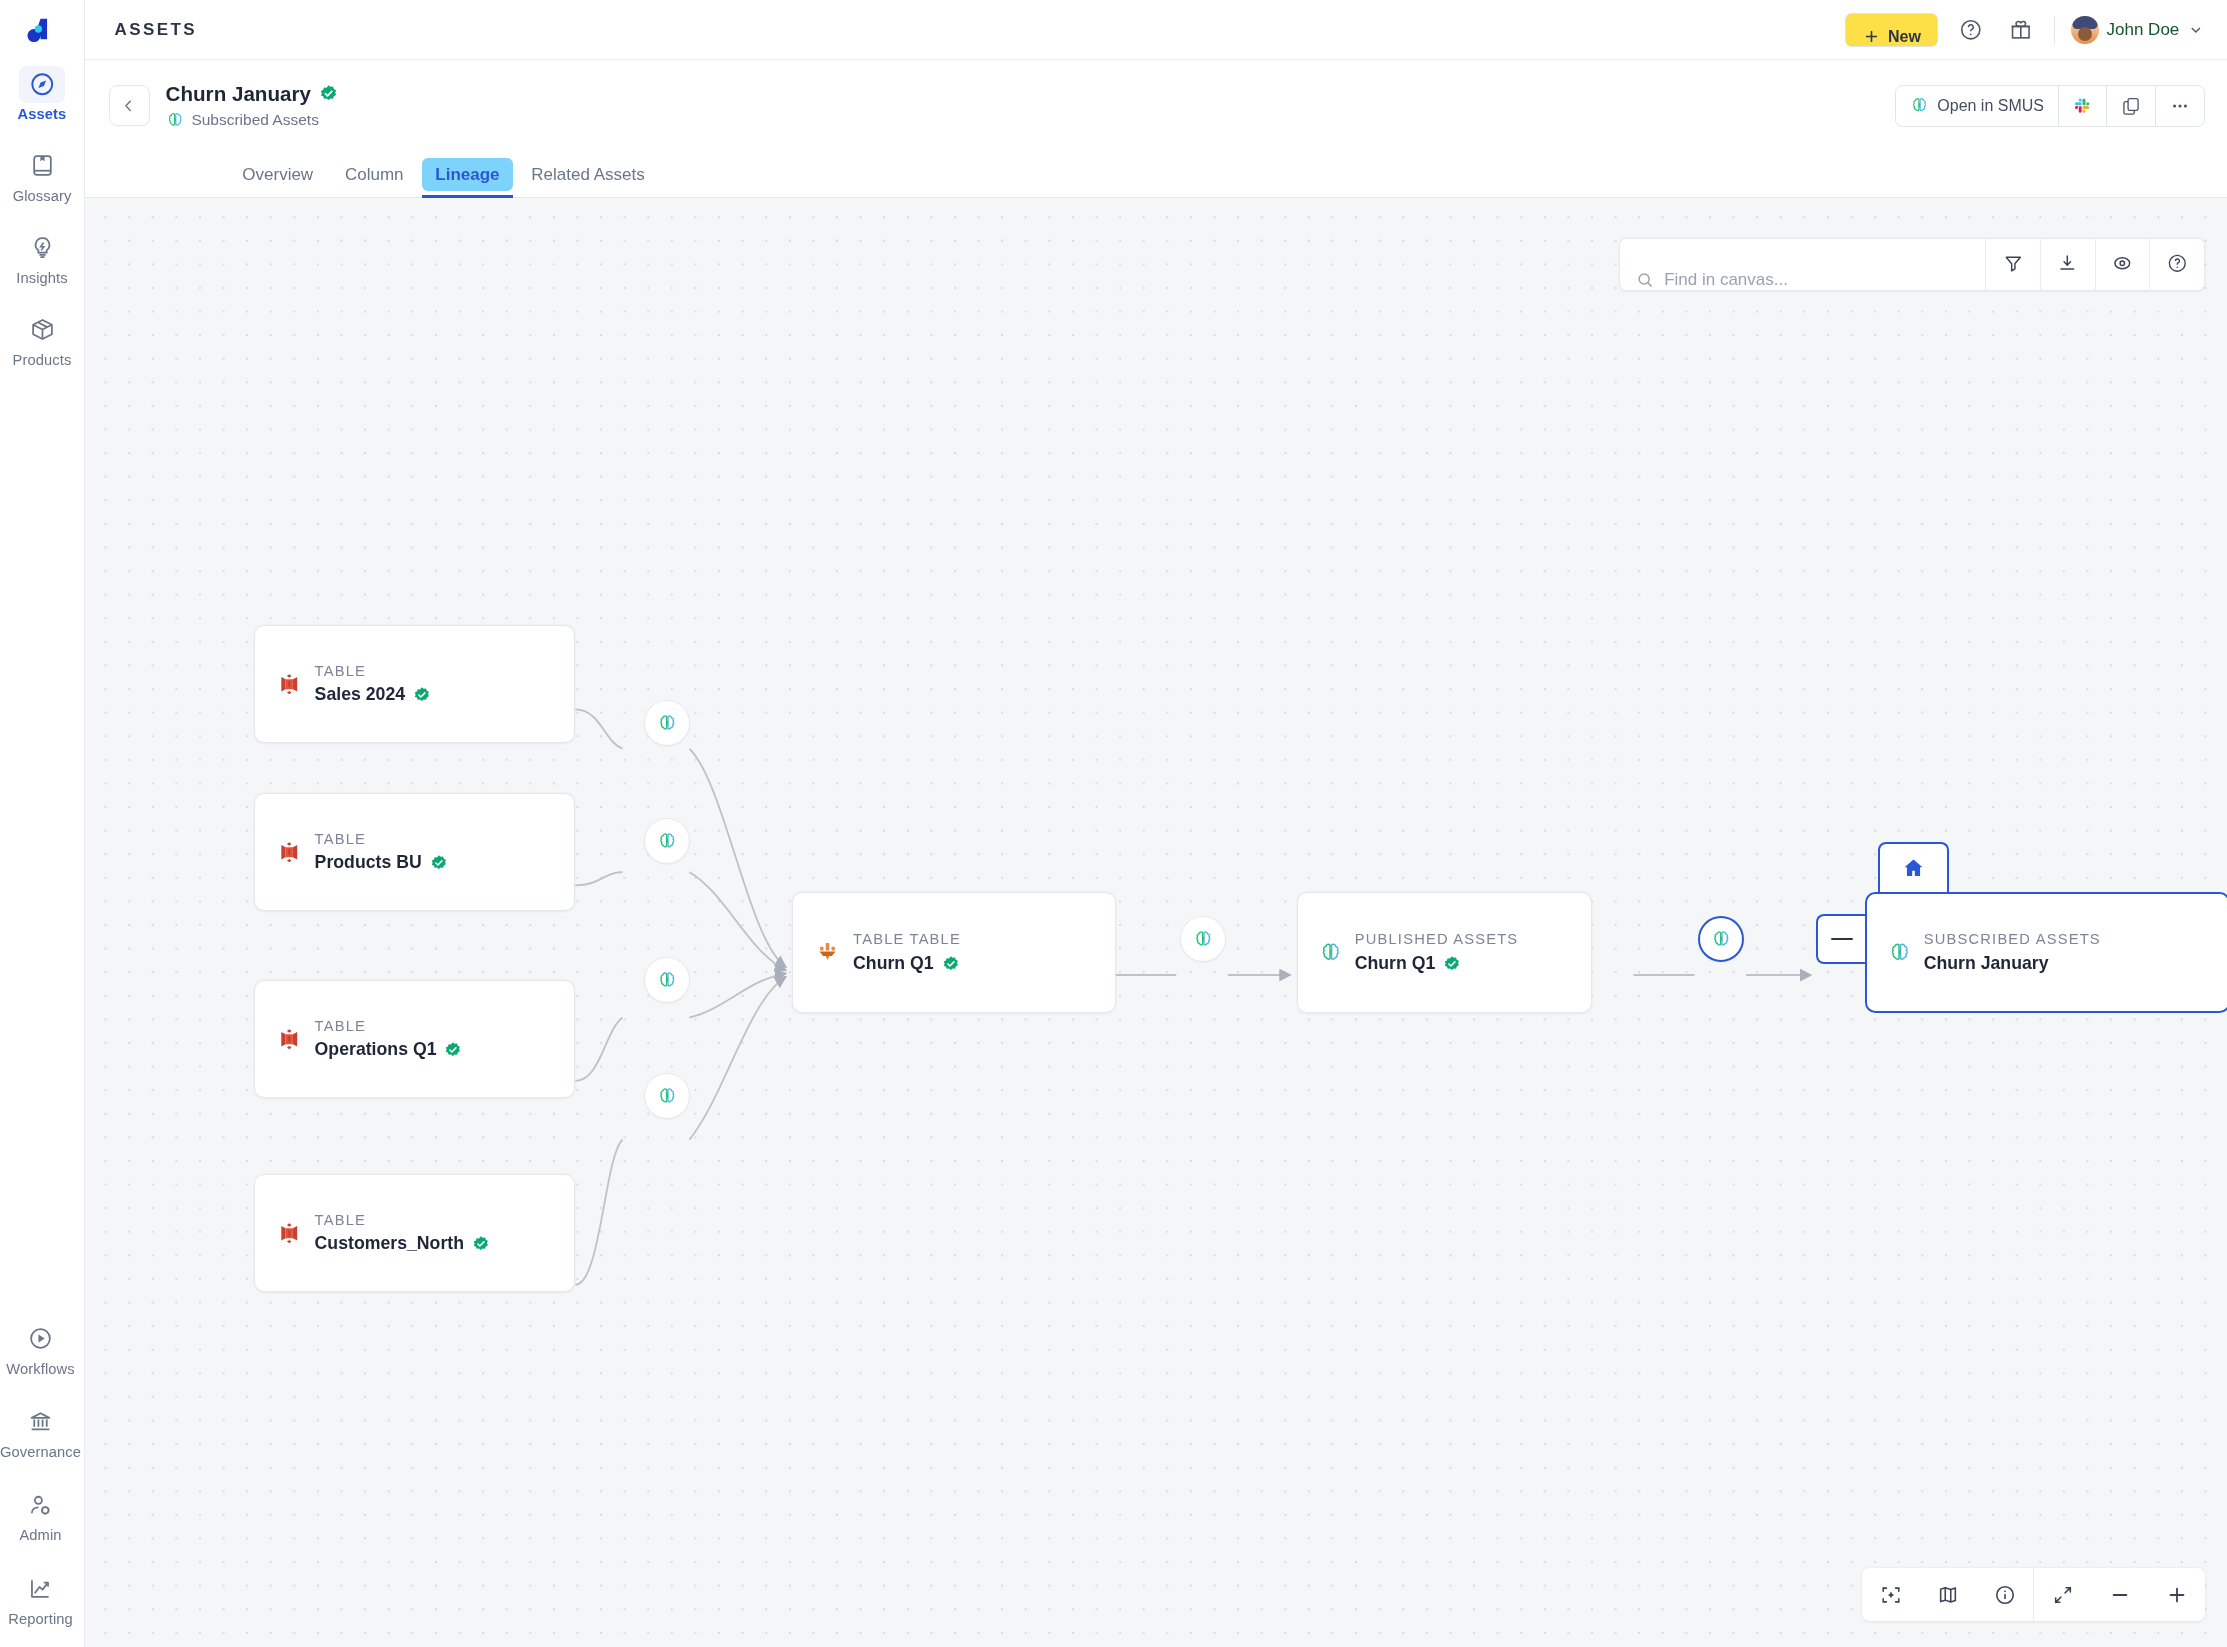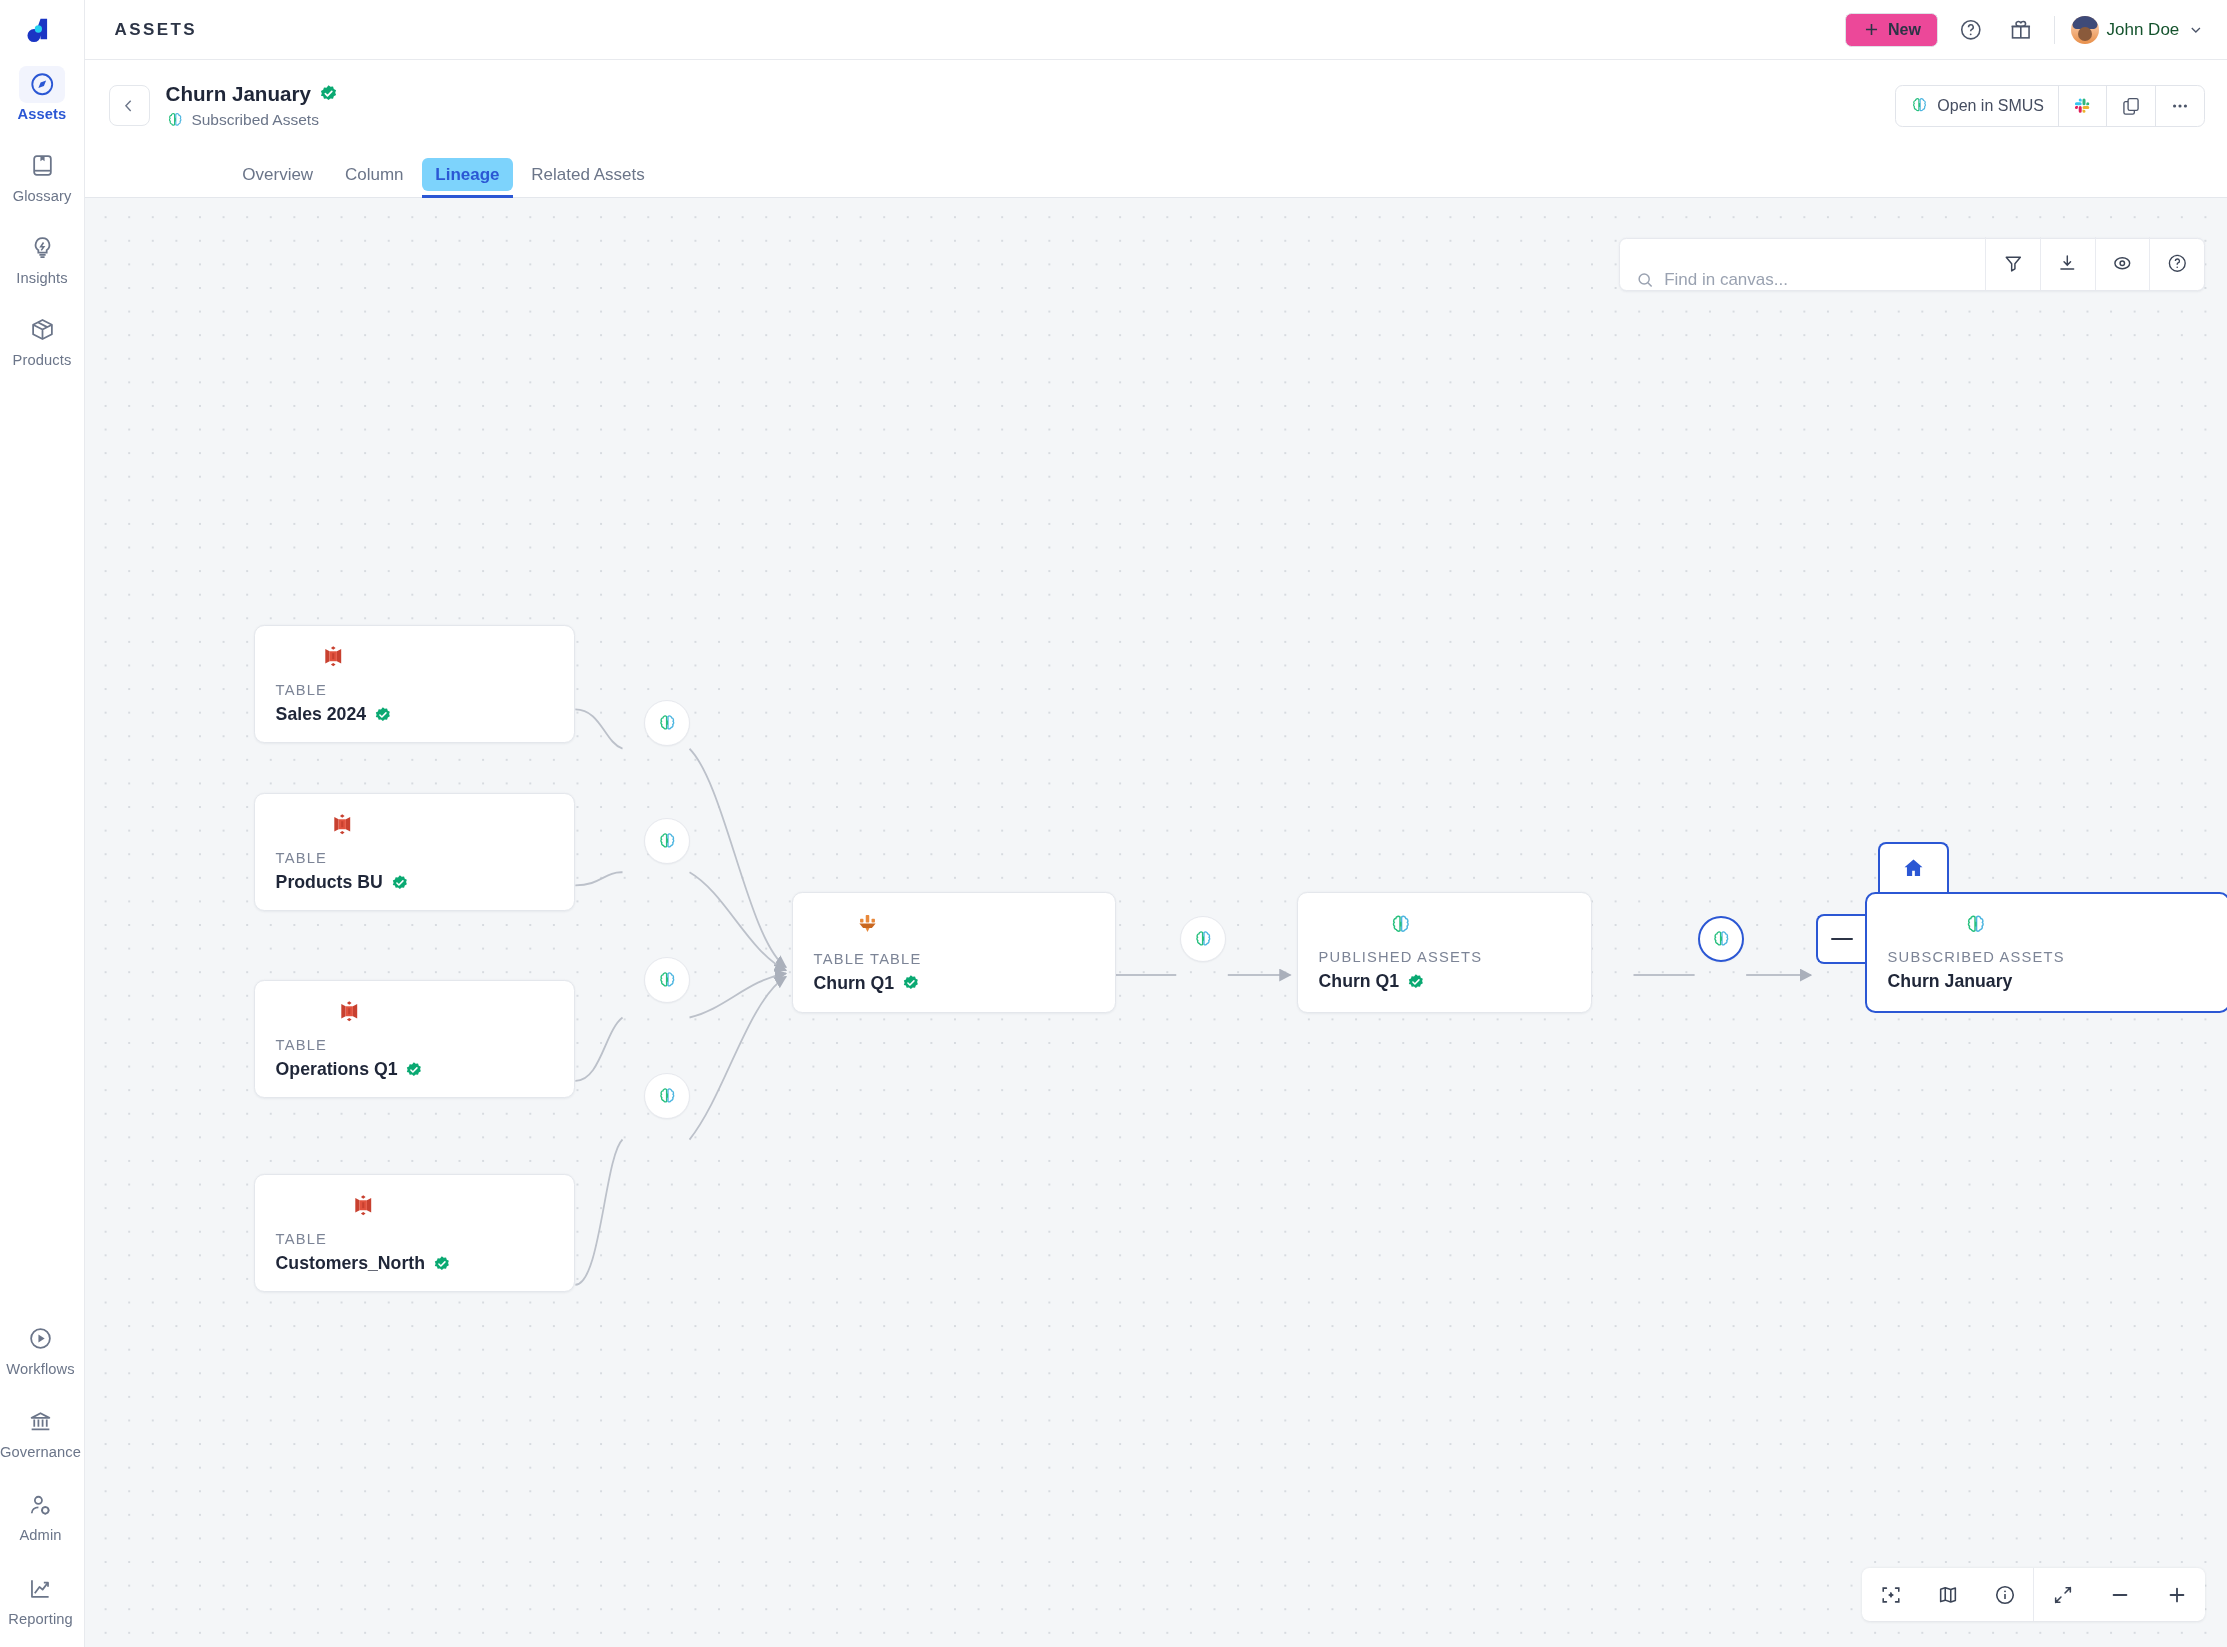--- a/index.html
+++ b/index.html
@@ -42,21 +42,21 @@
   .topbar {
     height: 60px; flex: 0 0 60px; border-bottom: 0.7px solid #e8eaee;
     display: flex; align-items: center; padding: 0 22px 0 29.5px; background: #fff;
   }
   .app-title {
     font-size: 17px; font-weight: bold; letter-spacing: 2.4px; color: #2c3446;
   }
   .topbar-right { margin-left: auto; display: flex; align-items: center; gap: 16px; }
   .btn-new {
     height: 34px; padding: 0 16px; border: 0.7px solid #dfe2e8; border-radius: 6.6px;
-    display: flex; align-items: center; gap: 6.6px; background: #ec4899; cursor: pointer;
+    display: flex; align-items: flex-end; gap: 6.6px; background: #fde047; cursor: pointer;
     font-size: 16px; font-weight: bold; color: #2c3446;
   }
   .icon-btn {
     width: 34px; height: 34px; display: flex; align-items: center; justify-content: center;
     cursor: pointer; background: none; border: none;
   }
   .vdiv { width: 0.7px; height: 28px; background: #e2e5ea; }
   .user-chip { display: flex; align-items: center; gap: 8px; cursor: pointer; }
   .avatar {
     width: 28px; height: 28px; border-radius: 50%;
@@ -147,21 +147,21 @@
 
   
   .graph { position:absolute; inset:0; }
   .edges { position:absolute; inset:0; width:100%; height:100%; pointer-events:none; }
 
   .node {
     position:absolute; background:#fff; border:0.7px solid #e4e7ec; border-radius: 10.3px;
     box-shadow: 0 0.7px 2.2px rgba(20,30,60,.06); display:flex; align-items:center;
     padding: 0 20.6px; cursor:pointer;
   }
-  .node-inner { display:flex; align-items:center; gap: 12.5px; flex-direction: column; }
+  .node-inner { display:flex; align-items:center; gap: 12.5px; }
   .node-text { display:flex; flex-direction:column; gap: 5.9px; }
   .node-type { font-size: 14.7px; letter-spacing: 1.2px; color:#7c8496; }
   .node-name-row { display:flex; align-items:center; gap: 8px; }
   .node-name { font-size: 17.7px; font-weight: bold; color:#1f2638; white-space: nowrap; }
 
   .node.selected { border: 2.2px solid #2b57d4; box-shadow: none; }
 
   .hop {
     position:absolute; width: 46px; height: 46px; border-radius: 50%;
     background:#fff; border: 0.7px solid #e7e9ee; display:flex;

